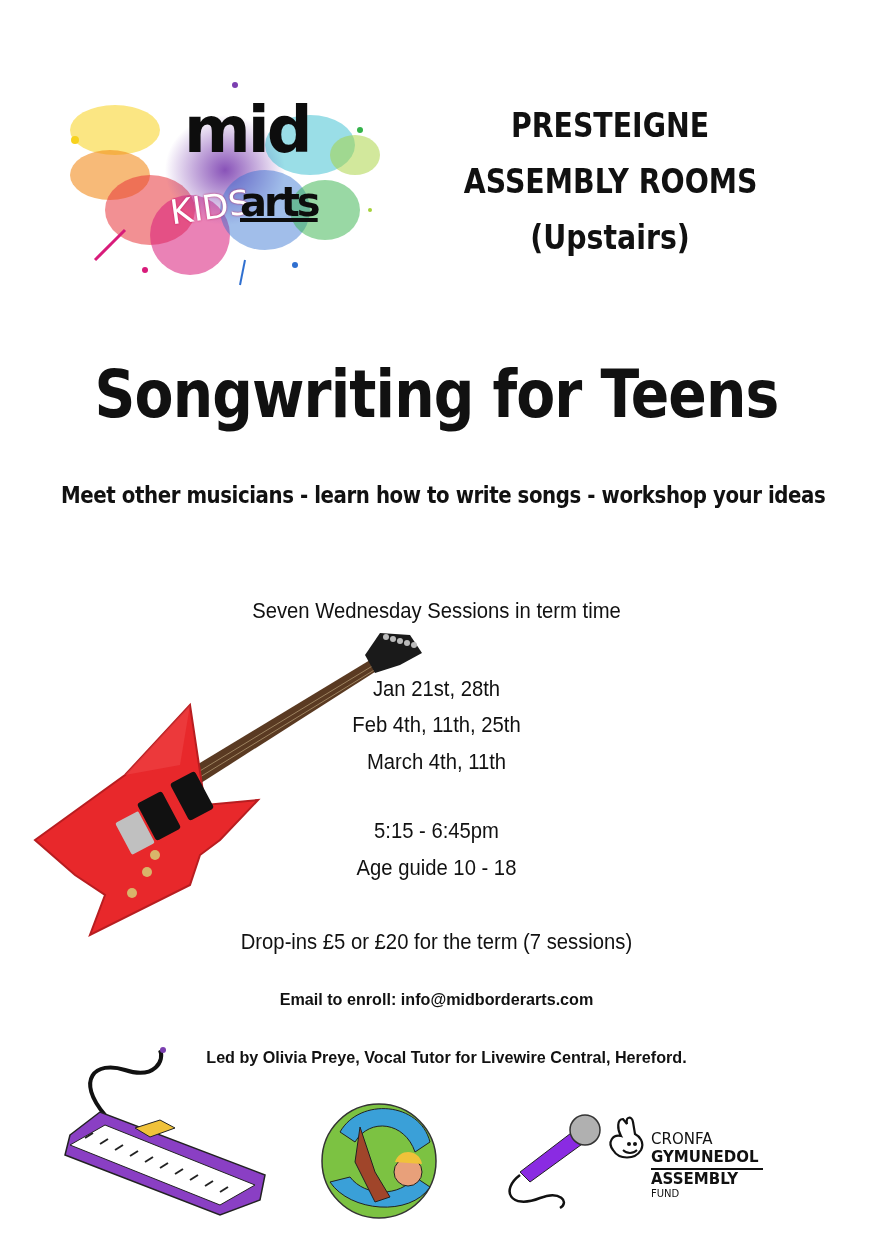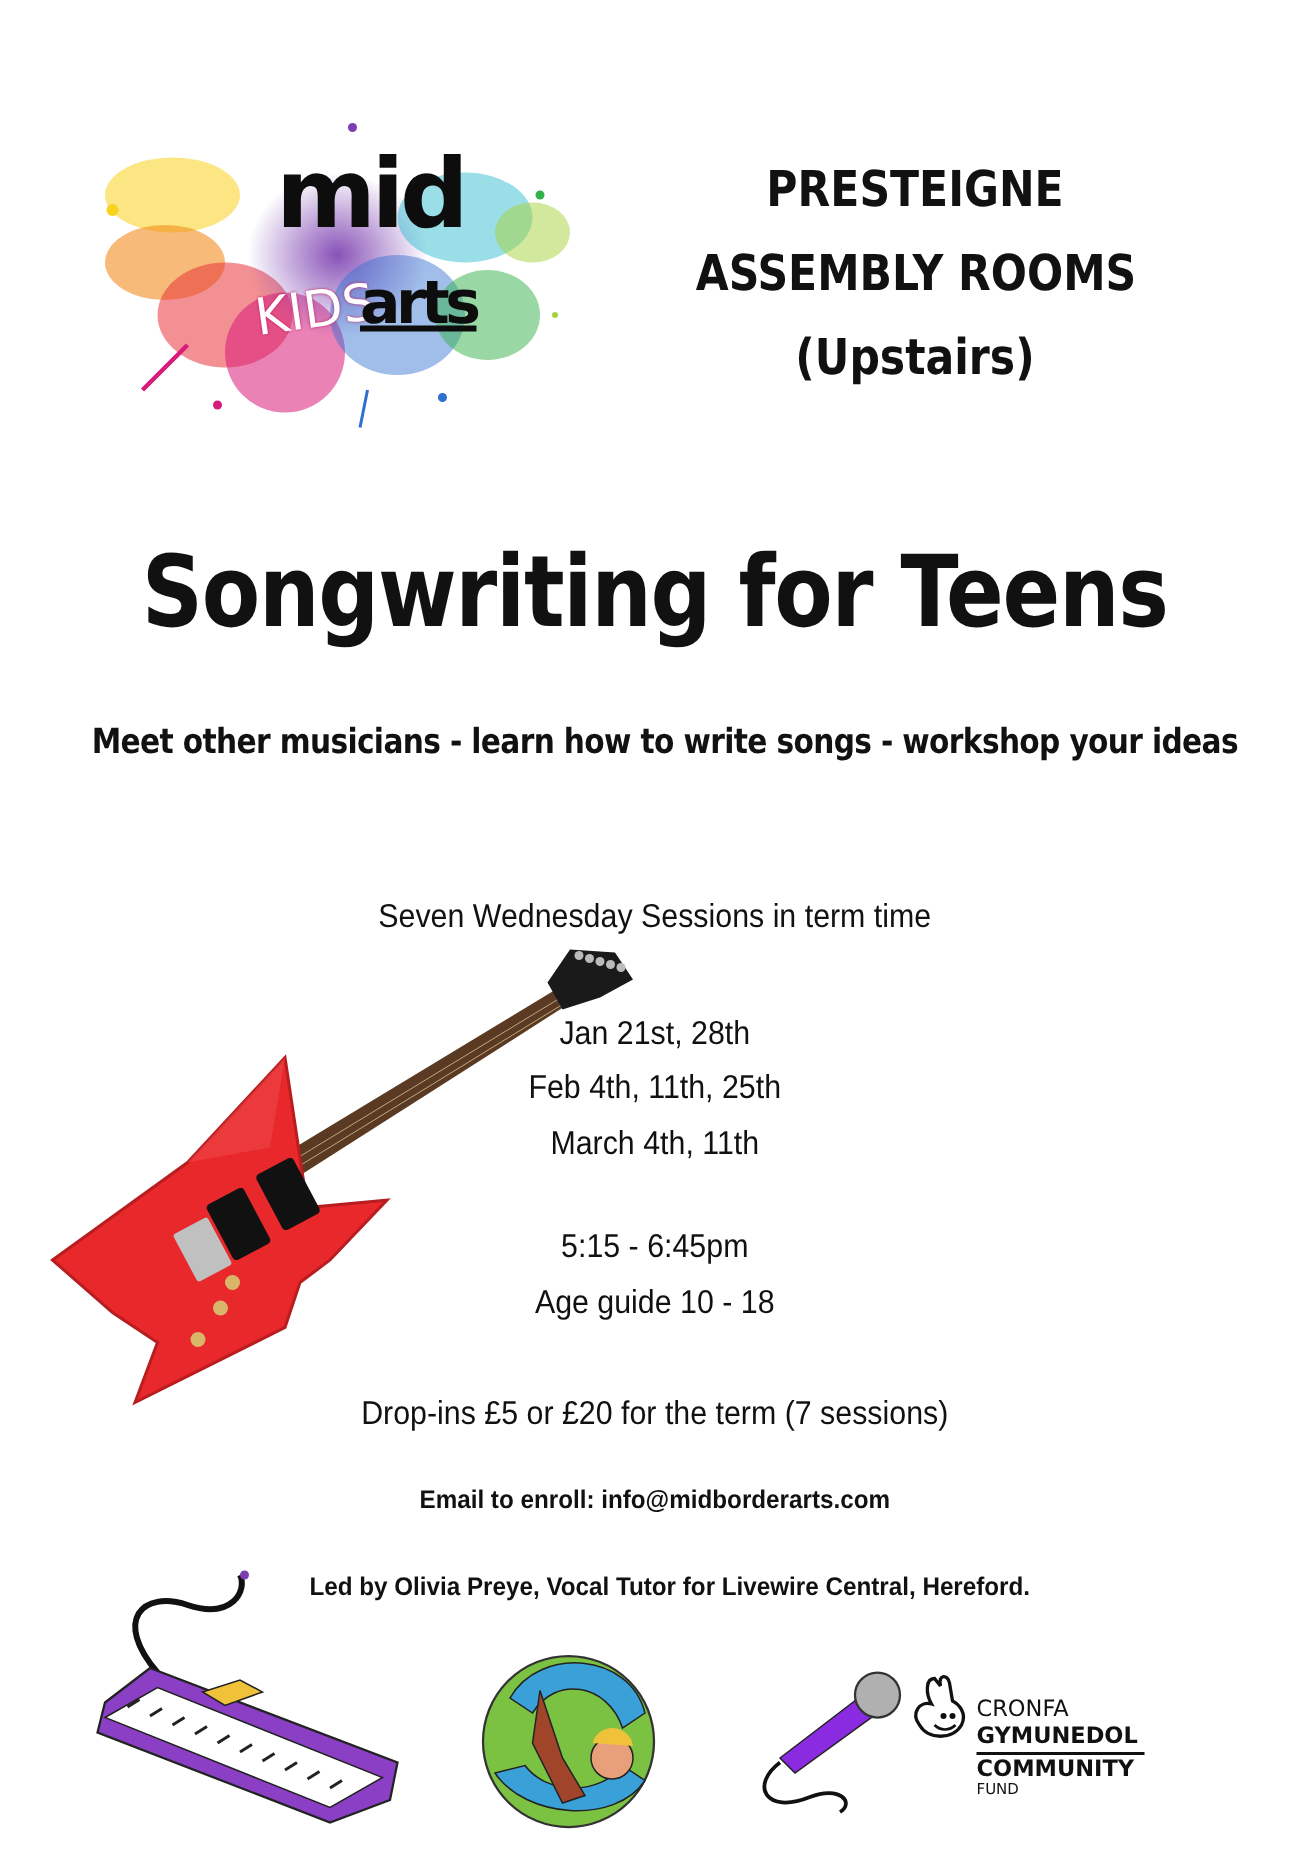--- a/index.html
+++ b/index.html
@@ -170,15 +170,15 @@
 <div class="abs fund">
   <svg width="46" height="60" viewBox="0 0 46 60" style="position:absolute;left:2px;top:2px">
     <path d="M18 5 C12 5 12 15 16 22 C8 20 2 28 8 36 C14 46 30 46 36 36 C40 28 34 22 30 20 L28 8 C27 2 20 2 22 10 Z" fill="#fff" stroke="#111" stroke-width="2.2"></path>
     <circle cx="24" cy="30" r="2" fill="#111"></circle>
       <circle cx="30" cy="30" r="2" fill="#111"></circle>
     <path d="M18 36 C22 40 28 40 32 36" stroke="#111" stroke-width="1.8" fill="none"></path>
   </svg>
   <div class="fund-text" style="top:20px;font-size:15px">CRONFA</div>
   <div class="fund-text" style="top:38px;font-size:15px;font-weight:bold">GYMUNEDOL</div>
   <div style="position:absolute;left:48px;top:56px;width:112px;height:2px;background:#111"></div>
-  <div class="fund-text" style="top:60px;font-size:15px;font-weight:bold">COMMUNITY</div>
+  <div class="fund-text" style="top:60px;font-size:15px;font-weight:bold">ASSEMBLY</div>
   <div class="fund-text" style="top:77px;font-size:10px">FUND</div>
 </div>
 
 </body></html>

